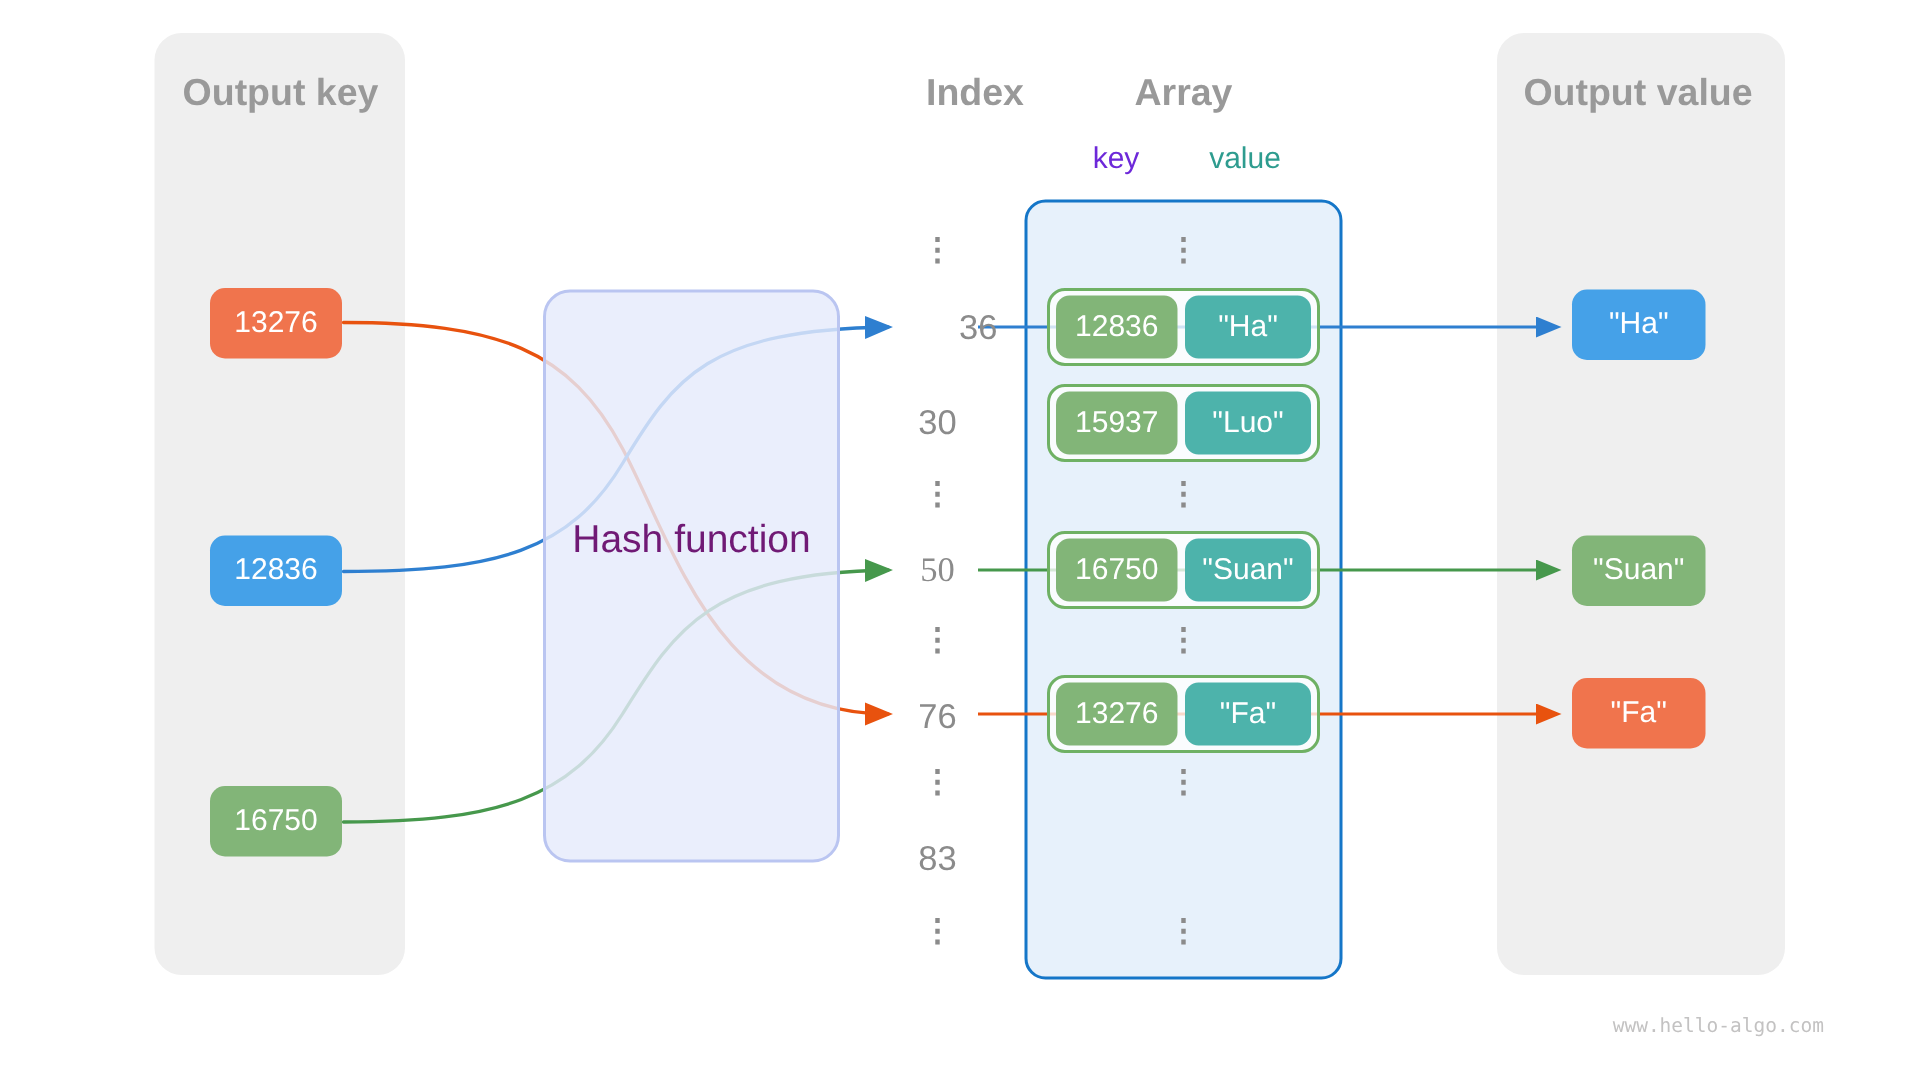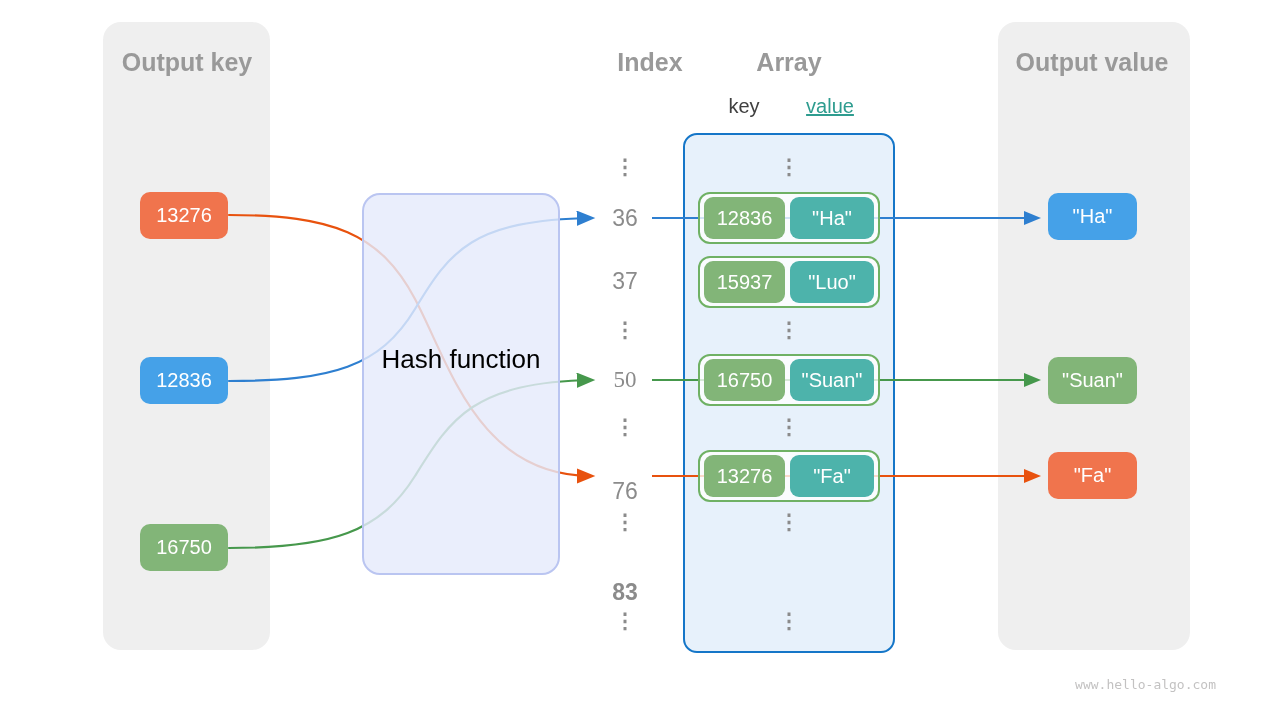--- a/index.html
+++ b/index.html
@@ -11,21 +11,21 @@
   .panel-right{left:998px;top:22px;width:192px;height:628px;}
   .array-box{position:absolute;left:683px;top:133px;width:212px;height:520px;
              background:#e7f1fb;border:2.5px solid #1576c8;border-radius:14px;z-index:1;box-sizing:border-box;}
   
   .lines{position:absolute;left:0;top:0;width:1280px;height:720px;z-index:2;}
   
   .hashbox{position:absolute;left:362px;top:193px;width:198px;height:382px;
            background:rgba(229,234,251,0.82);border:2px solid #bac5f1;border-radius:18px;
            z-index:3;box-sizing:border-box;}
   .hash-line1{position:absolute;left:362px;top:344px;width:198px;text-align:center;
-              font-size:26px;color:#000000;z-index:4;}
+              font-size:26px;color:#701a75;z-index:4;}
   .hash-line2{position:absolute;left:362px;top:391px;width:198px;text-align:center;
               font-size:26px;font-weight:bold;color:#2437cf;z-index:4;letter-spacing:0.5px;}
   
   .hdr{position:absolute;font-size:25px;font-weight:bold;color:#999999;text-align:center;z-index:4;}
   .sub{position:absolute;font-size:20px;text-align:center;z-index:4;}
   
   .badge{position:absolute;height:47px;border-radius:10px;color:#ffffff;font-size:20px;font-weight:500;
          display:flex;align-items:center;justify-content:center;z-index:4;}
   .c-orange{background:#f0744d;} .c-blue{background:#45a1e8;} .c-green{background:#82b578;}
   
@@ -77,36 +77,36 @@
     <path d="M 652 476 L 1038 476" fill="none" stroke="#e8520e" stroke-width="2" marker-end="url(#ar-orange)"></path>
   </svg>
 
   <div class="hashbox"></div>
   <div class="hash-line1">Hash function</div>
 
   <div class="hdr" style="left:120px;top:48px;width:134px;">Output key</div>
   <div class="hdr" style="left:590px;top:48px;width:120px;">Index</div>
   <div class="hdr" style="left:729px;top:48px;width:120px;">Array</div>
   <div class="hdr" style="left:1014px;top:48px;width:156px;">Output value</div>
-  <div class="sub" style="left:704px;top:95px;width:80px;color:#404040;">key</div>
-  <div class="sub" style="left:790px;top:95px;width:80px;color:#2e9c8f;text-decoration:underline;">value</div>
+  <div class="sub" style="left:704px;top:95px;width:80px;color:#6d28d9;">key</div>
+  <div class="sub" style="left:790px;top:95px;width:80px;color:#2e9c8f;">value</div>
 
   <div class="badge c-orange" style="left:140px;top:192px;width:88px;">13276</div>
   <div class="badge c-blue" style="left:140px;top:357px;width:88px;">12836</div>
   <div class="badge c-green" style="left:140px;top:524px;width:88px;">16750</div>
 
   <div class="ell ell-idx" style="top:152px;">⋮</div>
-  <div class="idx" style="top:203px;">36</div>
-  <div class="idx" style="top:266px;">37</div>
+  <div class="idx" style="top:203px;text-align:right;">36</div>
+  <div class="idx" style="top:266px;">30</div>
   <div class="ell ell-idx" style="top:315px;">⋮</div>
   <div class="idx" style="top:365px;font-family:Liberation Serif, serif;">50</div>
   <div class="ell ell-idx" style="top:412px;">⋮</div>
-  <div class="idx" style="top:476px;">76</div>
+  <div class="idx" style="top:462px;">76</div>
   <div class="ell ell-idx" style="top:507px;">⋮</div>
-  <div class="idx" style="top:577px;font-weight:bold;">83</div>
+  <div class="idx" style="top:557px;">83</div>
   <div class="ell ell-idx" style="top:606px;">⋮</div>
 
   <div class="ell ell-arr" style="top:152px;">⋮</div>
   <div class="pair" style="top:192px;">
     <div class="kb">12836</div>
     <div class="vb">"Ha"</div>
   </div>
   <div class="pair" style="top:256px;">
     <div class="kb">15937</div>
     <div class="vb">"Luo"</div>

